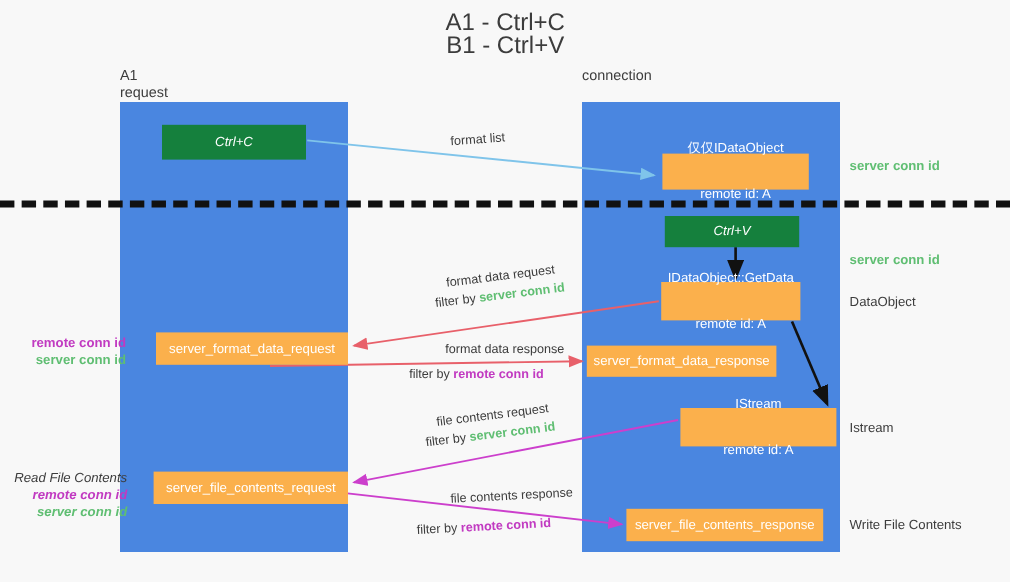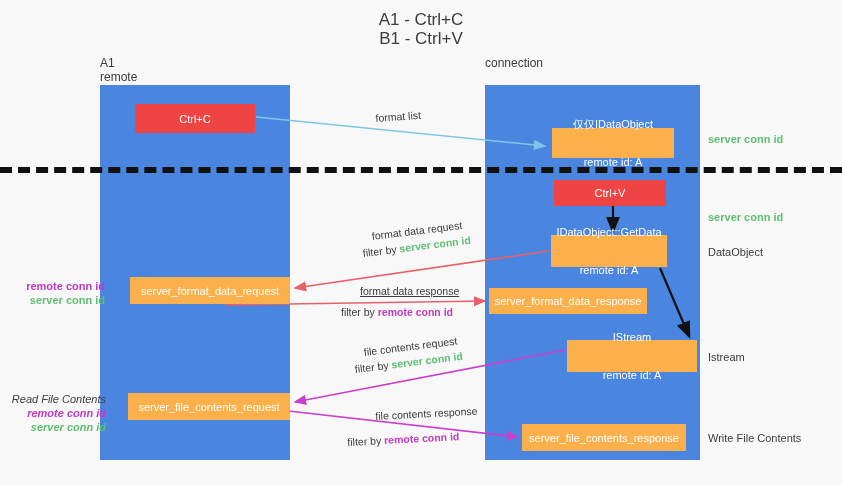--- a/index.html
+++ b/index.html
@@ -21,21 +21,21 @@
     width: 842px;
     height: 485px;
   }
   .abs { position: absolute; }
 
   
   #title-block {
     left: 0; top: 10px;
     width: 842px;
     text-align: center;
-    font-size: 17px;
+    font-size: 20px;
     line-height: 19px;
     color: #3c3c3c;
   }
 
   
   .col-header {
     text-align: left;
     font-size: 12px;
     line-height: 14px;
     color: #3c3c3c;
@@ -64,21 +64,21 @@
     flex-direction: column;
     align-items: center;
     justify-content: center;
     text-align: center;
     font-size: 11px;
     line-height: 14px;
     color: #ffffff;
     padding: 3px 6px;
   }
   .node.orange { background: #fbb04c; gap: 24px; }
-  .node.green  { background: #ef4444; }
+  .node.green  { background: #15803d; font-style: italic; }
 
   #n-ctrlc   { left: 135px; top: 104px; width: 120px; height: 29px; }
   #n-idataobject { left: 552px; top: 128px; width: 122px; height: 30px; }
   #n-ctrlv   { left: 554px; top: 180px; width: 112px; height: 26px; }
   #n-getdata { left: 551px; top: 235px; width: 116px; height: 32px; }
   #n-fmtreq  { left: 130px; top: 277px; width: 160px; height: 27px; }
   #n-fmtresp { left: 489px; top: 288px; width: 158px; height: 26px; }
   #n-istream { left: 567px; top: 340px; width: 130px; height: 32px; }
   #n-filereq { left: 128px; top: 393px; width: 162px; height: 27px; }
   #n-fileresp{ left: 522px; top: 424px; width: 164px; height: 27px; }
@@ -106,21 +106,21 @@
     font-size: 10.5px;
     line-height: 14px;
     color: #3c3c3c;
     white-space: nowrap;
   }
   .rot { transform-origin: left top; }
 
   #el-formatlist { left: 375px; top: 111px; transform: rotate(-4deg); }
   #el-fdr1 { left: 371px; top: 229px; transform: rotate(-7deg); }
   #el-fdr2 { left: 362px; top: 246px; transform: rotate(-7deg); }
-  #el-fdresp1 { left: 360px; top: 284px; text-decoration: underline; }
+  #el-fdresp1 { left: 371px; top: 284px; }
   #el-fdresp2 { left: 341px; top: 305px; }
   #el-fcr1 { left: 363px; top: 345px; transform: rotate(-7deg); }
   #el-fcr2 { left: 354px; top: 362px; transform: rotate(-7deg); }
   #el-fcresp1 { left: 375px; top: 409px; transform: rotate(-3deg); }
   #el-fcresp2 { left: 347px; top: 435px; transform: rotate(-3deg); }
 
   svg#edges {
     position: absolute;
     left: 0; top: 0;
     width: 842px; height: 485px;
@@ -133,21 +133,21 @@
 
 <div id="canvas">
 
   <div class="abs" id="title-block">
     <div>A1 - Ctrl+C</div>
     <div>B1 - Ctrl+V</div>
   </div>
 
   <div class="abs col-header" id="hdr-a1">
     <div>A1</div>
-    <div>remote</div>
+    <div>request</div>
   </div>
   <div class="abs col-header" id="hdr-b1">
     <div>connection</div>
   </div>
 
   <div class="abs lane" id="lane-a1"></div>
   <div class="abs lane" id="lane-b1"></div>
 
   <svg id="edges">
     <defs>

